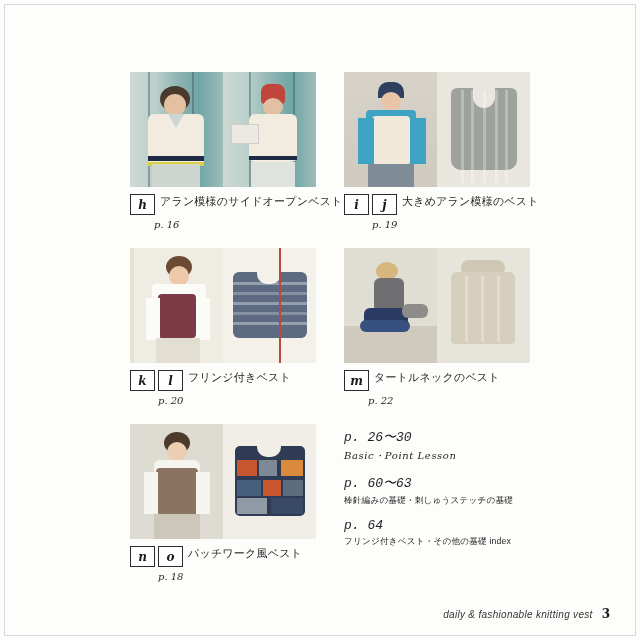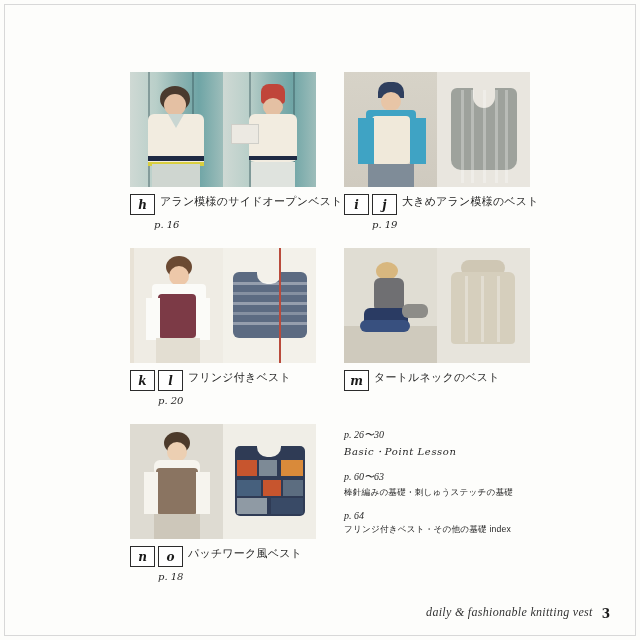--- a/index.html
+++ b/index.html
@@ -108,23 +108,23 @@
 
   
   .index-block {
     width: 186px;
     padding-top: 4px;
   }
   .index-item {
     margin-bottom: 11px;
   }
   .index-page {
-    font-family: Liberation Serif, serif;
+    font-family: Liberation Mono, monospace;
     font-style: italic;
-    font-size: 10px;
+    font-size: 13px;
     color: #1f1f1f;
     margin-bottom: 3px;
   }
   .index-label {
     font-size: 8.6px;
     color: #1f1f1f;
     letter-spacing: 0.2px;
   }
   .index-label.script {
     font-family: "DejaVu Serif", serif;
@@ -136,23 +136,23 @@
   
   .footer {
     position: absolute;
     right: 30px;
     bottom: 20px;
     display: flex;
     align-items: flex-end;
     gap: 9px;
   }
   .footer-text {
-    font-family: Liberation Serif, serif;
+    font-family: Liberation Sans, sans-serif;
     font-style: italic;
-    font-size: 12px;
+    font-size: 10px;
     color: #333;
     letter-spacing: 0.3px;
   }
   .footer-num {
     font-family: "DejaVu Serif", serif;
     font-size: 12px;
     font-weight: 700;
     color: #1a1a1a;
     line-height: 1;
   }
@@ -322,20 +322,21 @@
           </div>
         </div>
         <div class="caption">
           <div class="letters">
             <div class="letter-box">m</div>
           </div>
           <div class="cap-text">
             <div class="cap-title">タートルネックのベスト</div>
           </div>
         </div>
+        <div class="cap-page">p. 22</div>
       </div>
     </div>
 
     <div class="row">
 
       <div class="entry">
         <div class="photos">
           <div class="photo left">
             <div class="bg" style="background:#dedbd2;"></div>
             <div class="ph" style="left:34px;top:8px;width:26px;height:22px;border-radius:50%;background:#4c3a2b;"></div>

